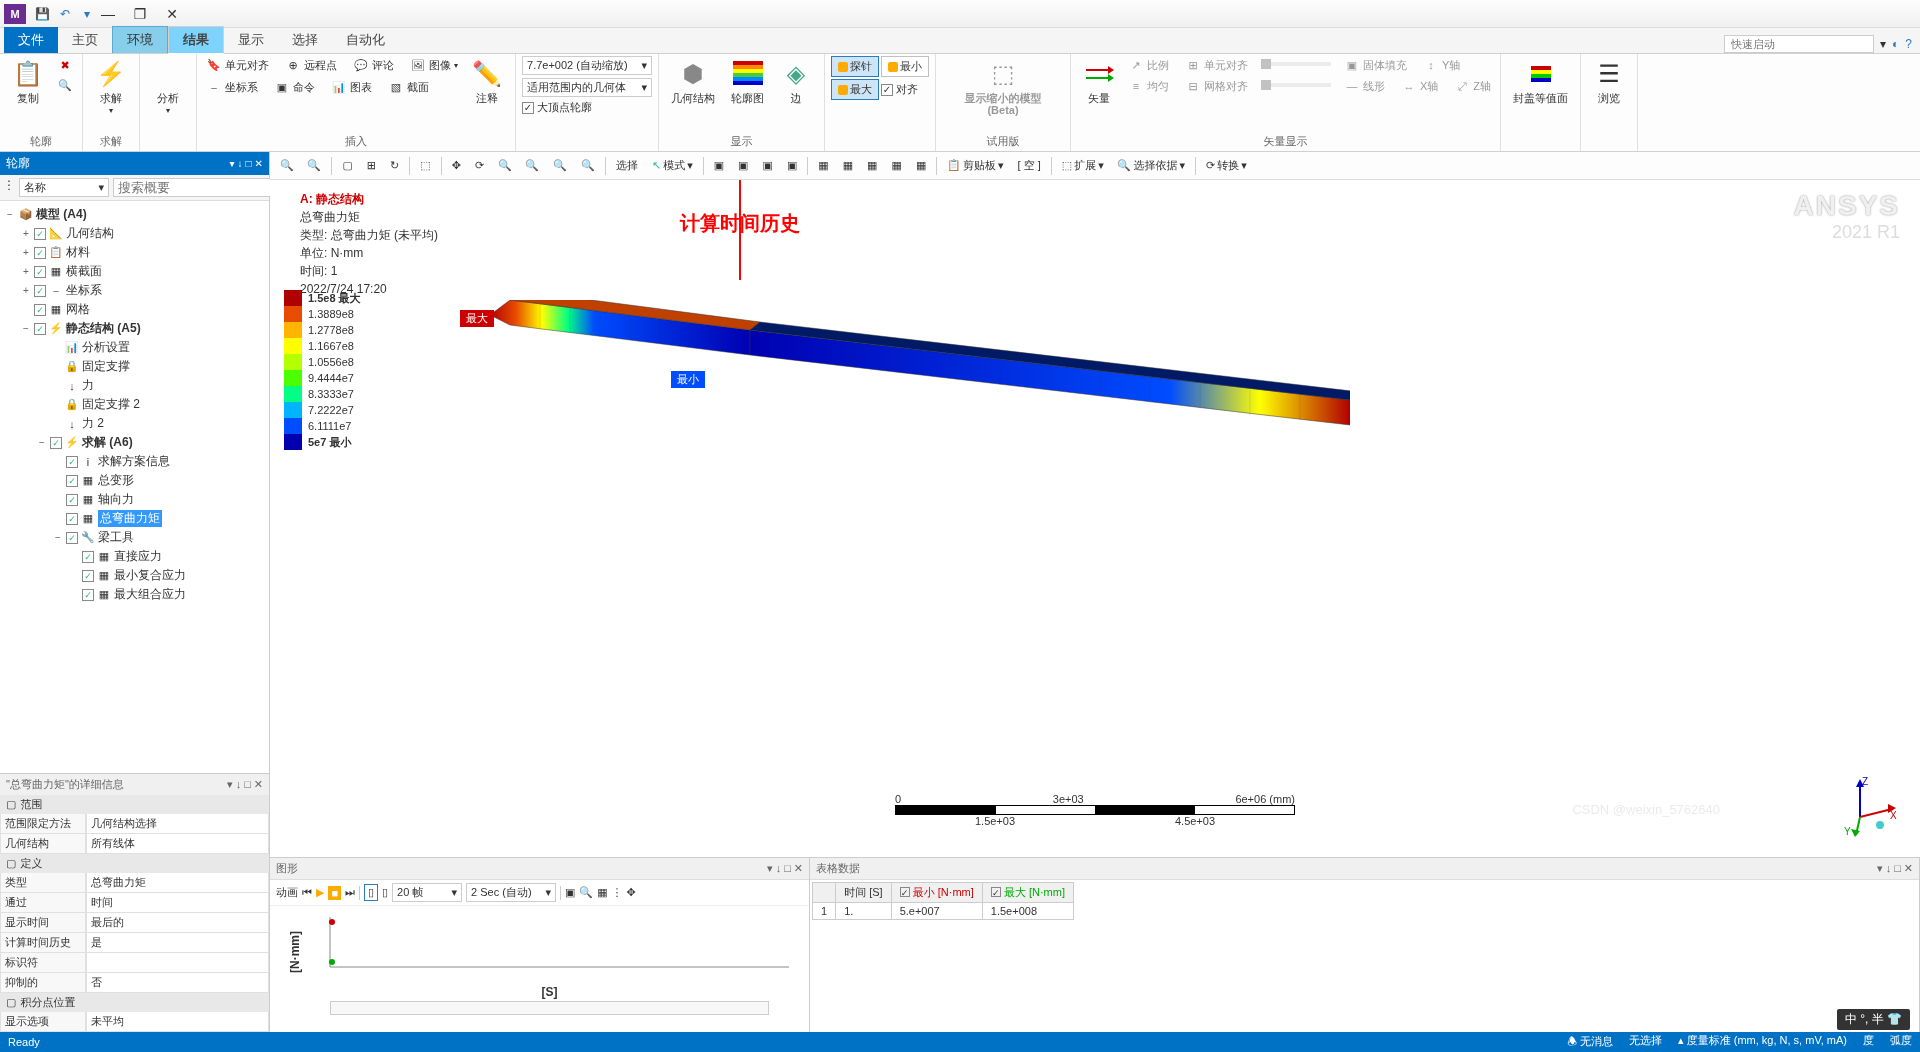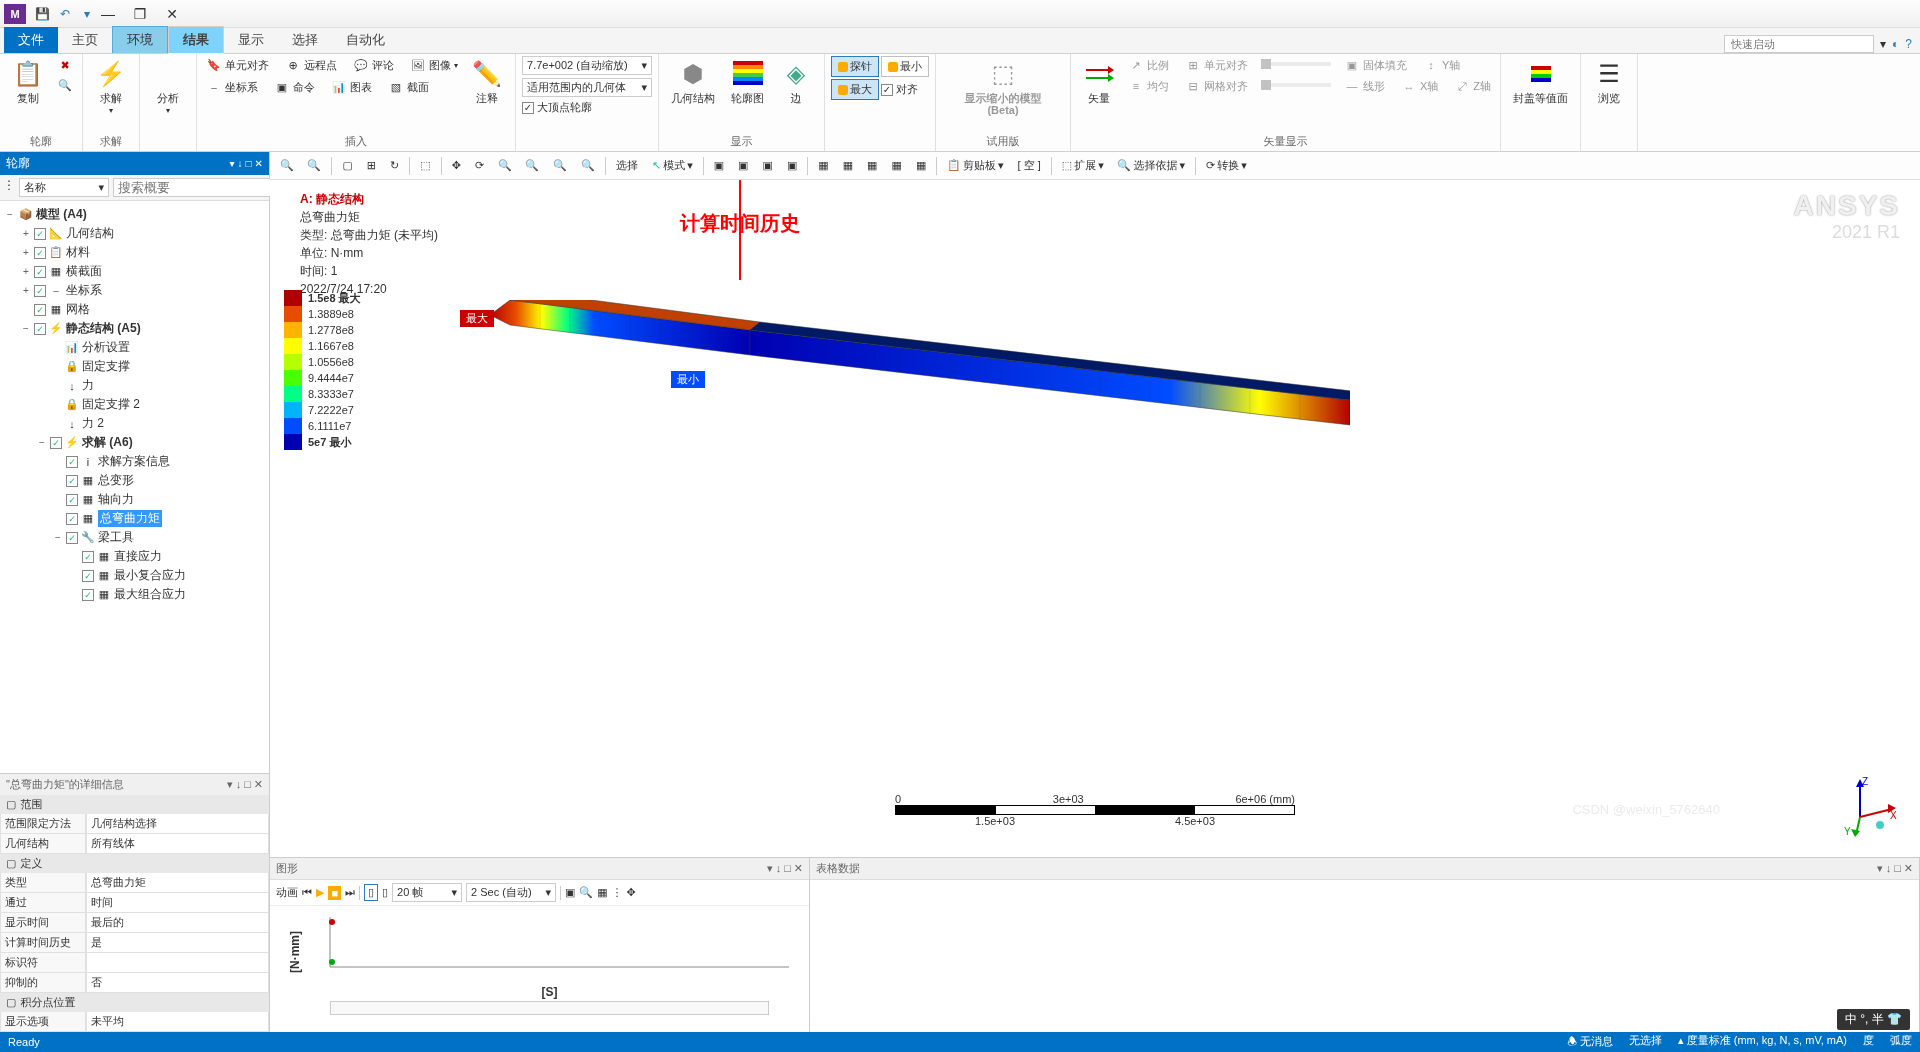--- a/index.html
+++ b/index.html
@@ -796,20 +796,38 @@
       <div class="bp">
         <div class="hd2">
             <span>表格数据</span>
             <div class="ctl" style="display:flex;gap:3px;">
               <span>▾</span>
               <span>↓</span>
               <span>□</span>
               <span>✕</span>
             </div>
           </div>
+        <div style="padding:2px;background:#fff;flex:1;">
+          <table class="table2">
+            <tbody>
+                <tr>
+                  <th></th>
+                  <th>时间 [S]</th>
+                  <th><span class="box" style="display:inline-block;width:10px;height:10px;border:1px solid #888;text-align:center;font-size:9px;">✓</span> <span style="color:#c00;">最小 [N·mm]</span></th>
+                  <th><span class="box" style="display:inline-block;width:10px;height:10px;border:1px solid #888;text-align:center;font-size:9px;">✓</span> <span style="color:#0a0;">最大 [N·mm]</span></th>
+                </tr>
+            <tr>
+                  <td>1</td>
+                  <td>1.</td>
+                  <td>5.e+007</td>
+                  <td>1.5e+008</td>
+                </tr>
+          </tbody>
+            </table>
+        </div>
       </div>
     </div>
   </div>
 </div>
 
 <div class="status">
   <span>Ready</span>
   <div class="r">
     <span>🕭 <span>无消息</span></span>
     <span>无选择</span>

